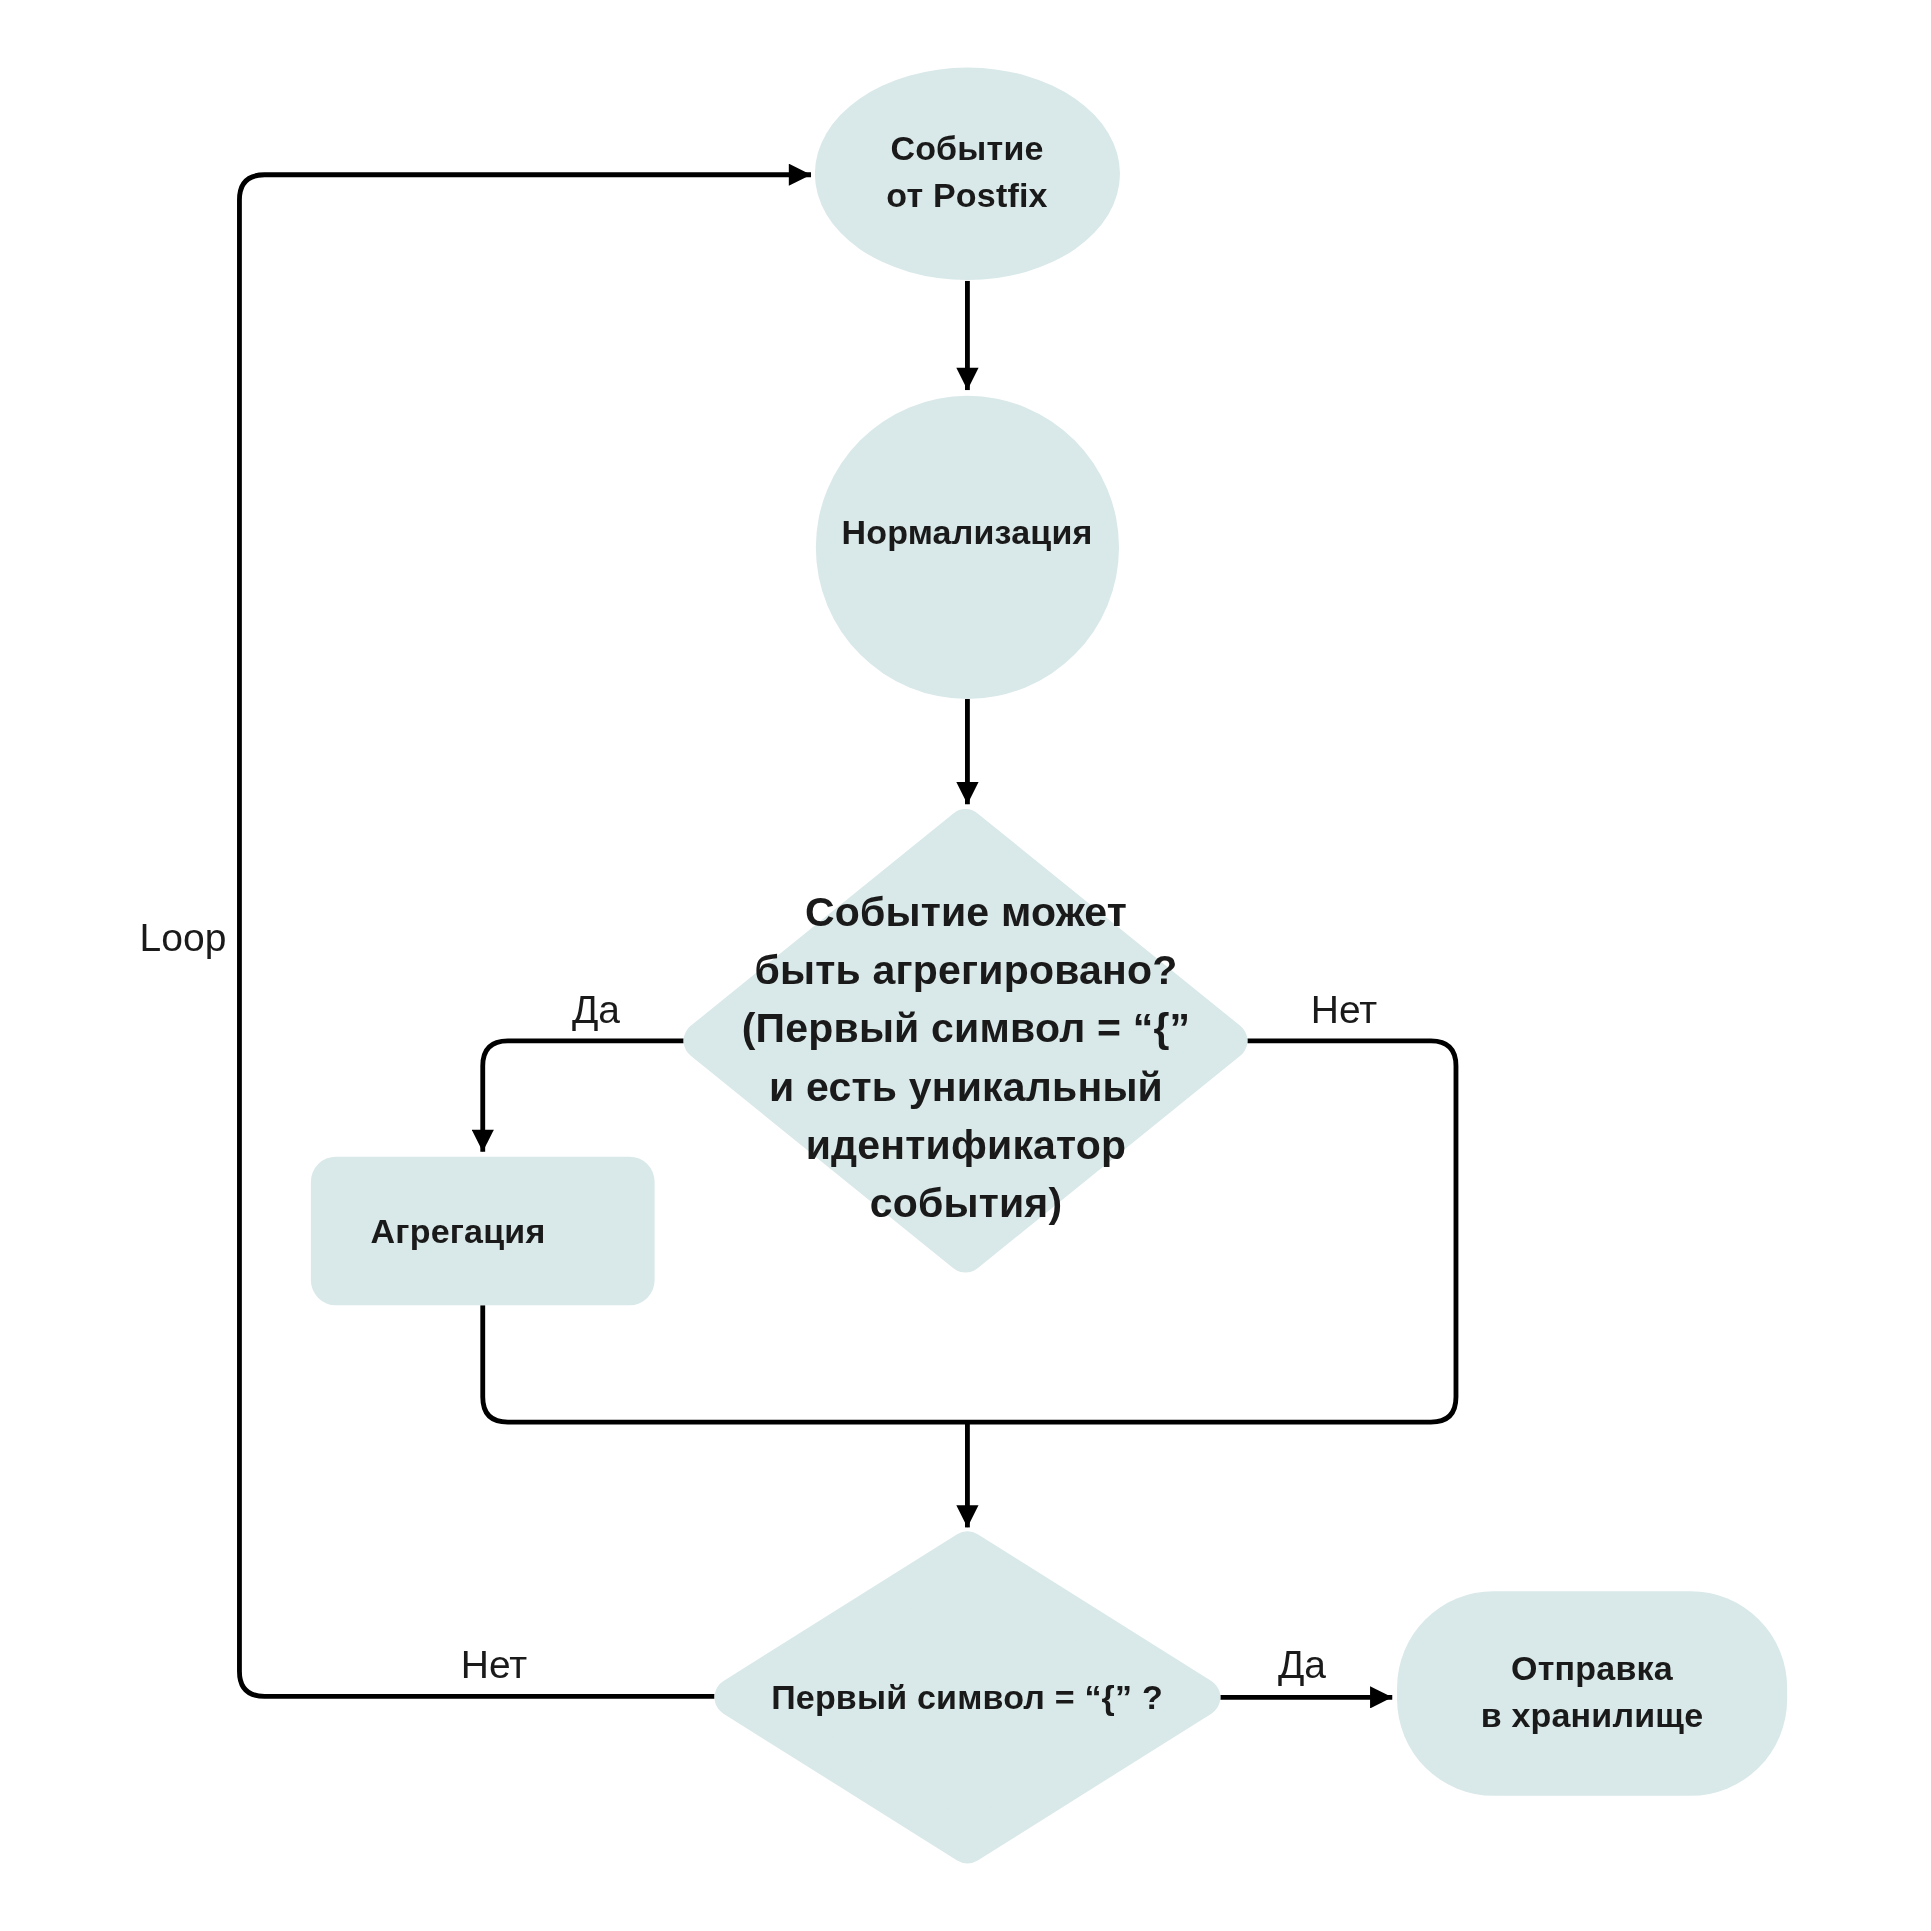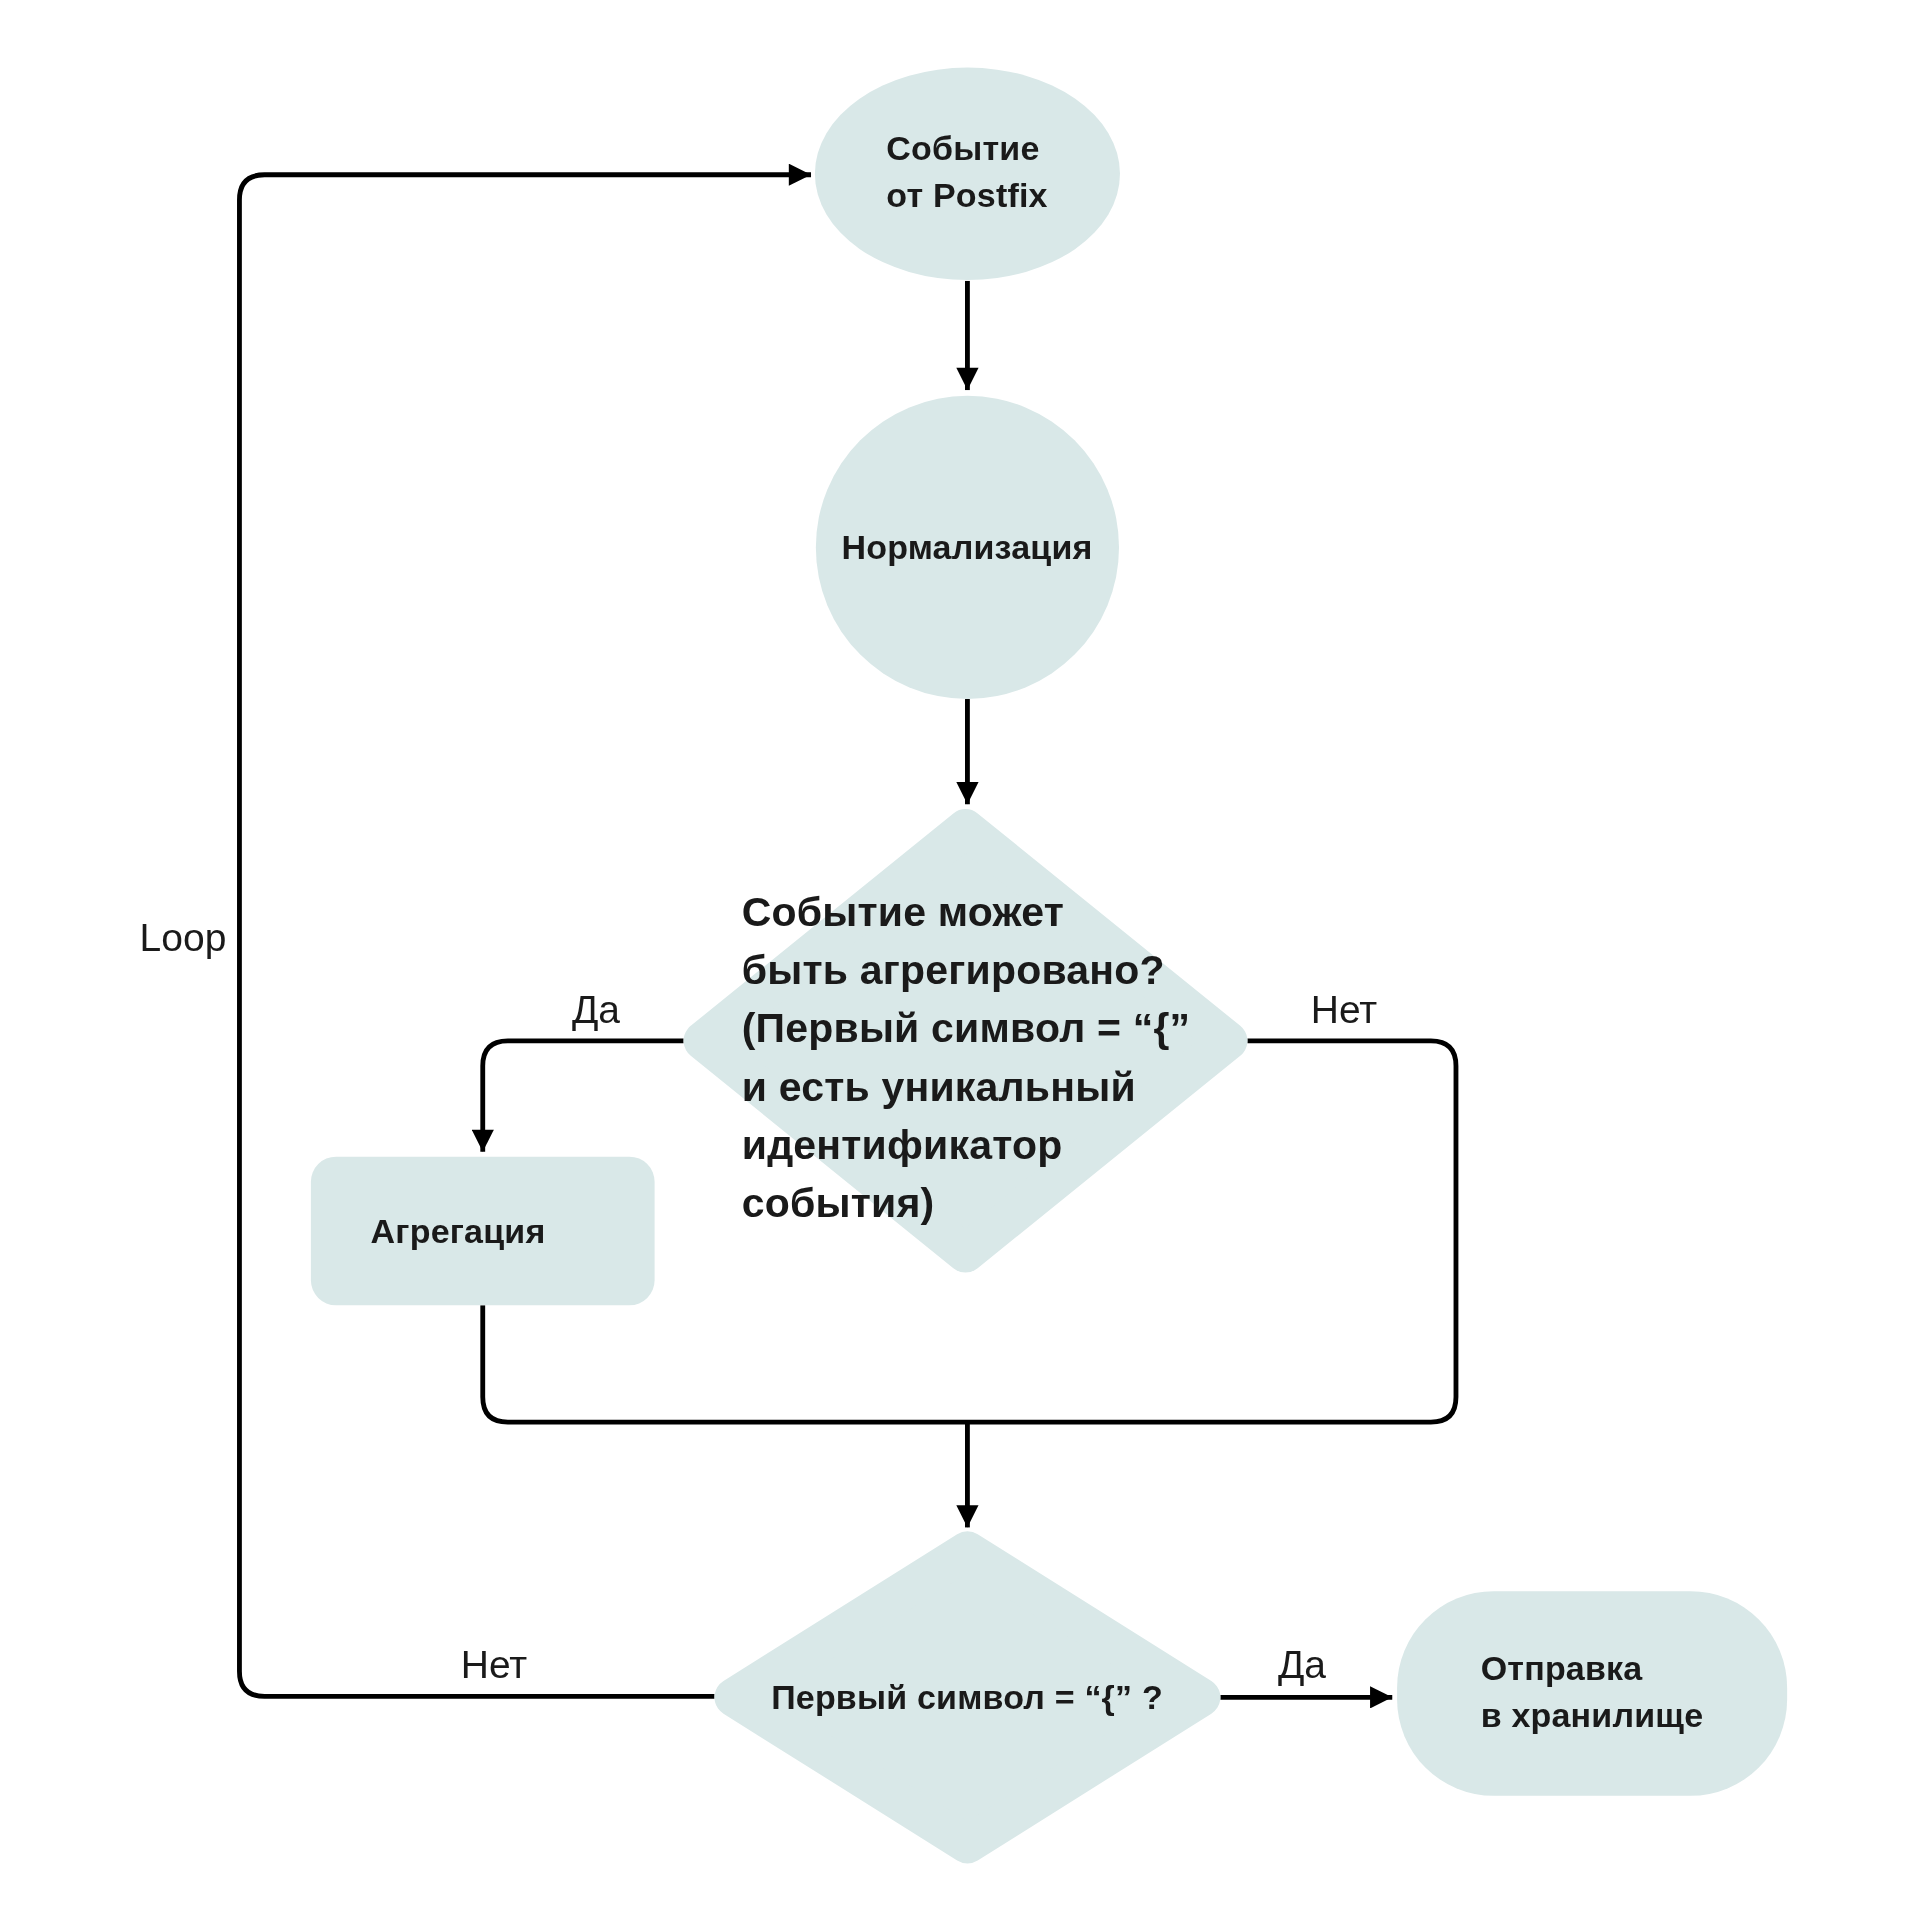--- a/index.html
+++ b/index.html
@@ -12,21 +12,21 @@
     position:relative;
     width:1931px;height:1931px;
     background:#ffffff;
     font-family:"Liberation Sans", sans-serif;
     overflow:hidden;
   }
   .canvas svg{position:absolute;left:0;top:0;}
   .lbl{
     position:absolute;
     transform:translate(-50%,-50%);
-    text-align:left;
+    text-align:center;
     white-space:pre-line;
     color:var(--text);
   }
   .node-lbl{
     font-weight:700;
     font-size:34px;
     line-height:1.38;
     letter-spacing:0.2px;
   }
   .diamond-lbl{
@@ -65,21 +65,21 @@
     <ellipse cx="1002" cy="180" rx="158" ry="110" fill="var(--node-fill)"></ellipse>
     <circle cx="1002" cy="567" r="157" fill="var(--node-fill)"></circle>
     <polygon points="1000,858 1272,1078 1000,1298 728,1078" fill="var(--node-fill)" stroke="var(--node-fill)" stroke-width="40" stroke-linejoin="round"></polygon>
     <rect x="322" y="1198" width="356" height="154" rx="26" fill="var(--node-fill)"></rect>
     <polygon points="1002,1606 1244,1758 1002,1910 760,1758" fill="var(--node-fill)" stroke="var(--node-fill)" stroke-width="40" stroke-linejoin="round"></polygon>
     <rect x="1447" y="1648" width="404" height="212" rx="100" fill="var(--node-fill)"></rect>
   </svg>
 
   <div class="lbl node-lbl" style="left:967px;top:172px;">Событие
 от Postfix</div>
-  <div class="lbl node-lbl" style="left:967px;top:547px;">Нормализация</div>
+  <div class="lbl node-lbl" style="left:967px;top:532px;">Нормализация</div>
   <div class="lbl node-lbl diamond-lbl" style="left:966px;top:1058px;">Событие может
 быть агрегировано?
 (Первый символ  = “{”
 и есть уникальный
 идентификатор
 события)</div>
   <div class="lbl node-lbl" style="left:458px;top:1231px;">Агрегация</div>
   <div class="lbl node-lbl" style="left:1592px;top:1692px;">Отправка
 в хранилище</div>
   <div class="lbl node-lbl" style="left:967px;top:1697px;">Первый символ  = “{” ?</div>

